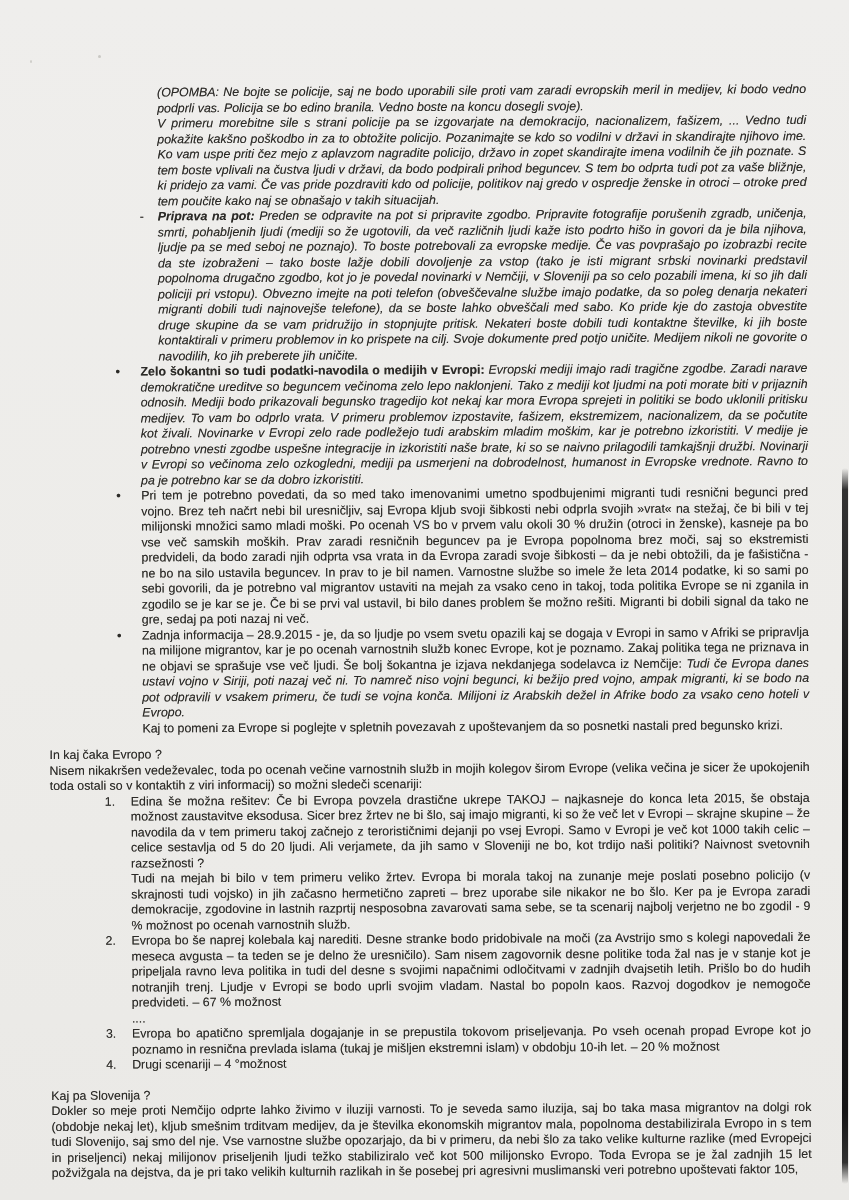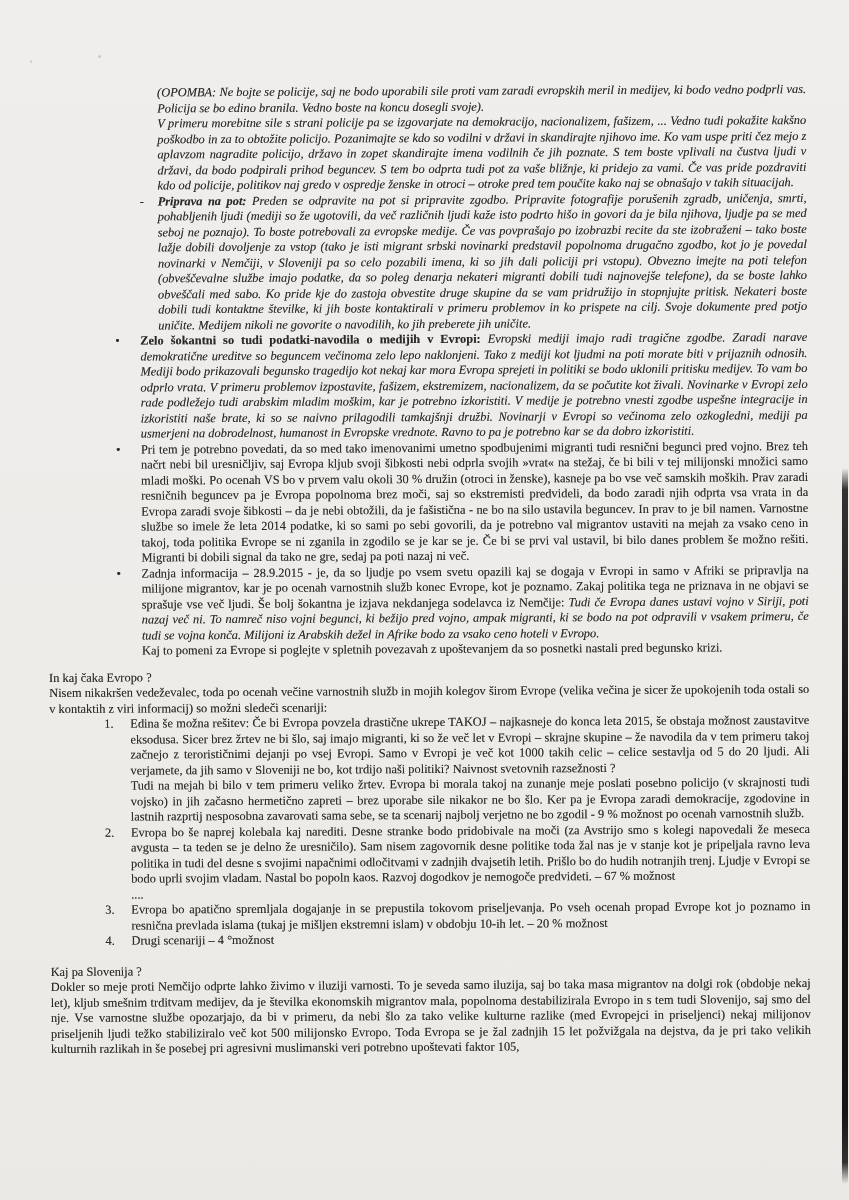--- a/index.html
+++ b/index.html
@@ -1,19 +1,19 @@
 <!DOCTYPE html>
 <html><head>
 <meta charset="utf-8">
 <style>
   html,body{margin:0;padding:0;background:#b0b0b0;}
   .page{
     position:relative;width:849px;height:1200px;overflow:hidden;
     background:linear-gradient(180deg,#efeeec 0%,#edecE9 55%,#eae9e6 100%);
-    font-family:Liberation Serif, serif;
+    font-family:Liberation Sans, sans-serif;
     color:#2b2a27;
   }
   .content{
     position:absolute;top:86px;left:46px;width:760px;
     font-size:12.4px;line-height:15.5px;
     transform:rotate(-0.3deg);transform-origin:top left;
     text-shadow:0 0 .4px rgba(70,66,60,.55);
   }
   p{margin:0;text-align:justify;}
   .note{margin-left:111px;width:649px;font-style:italic;}

